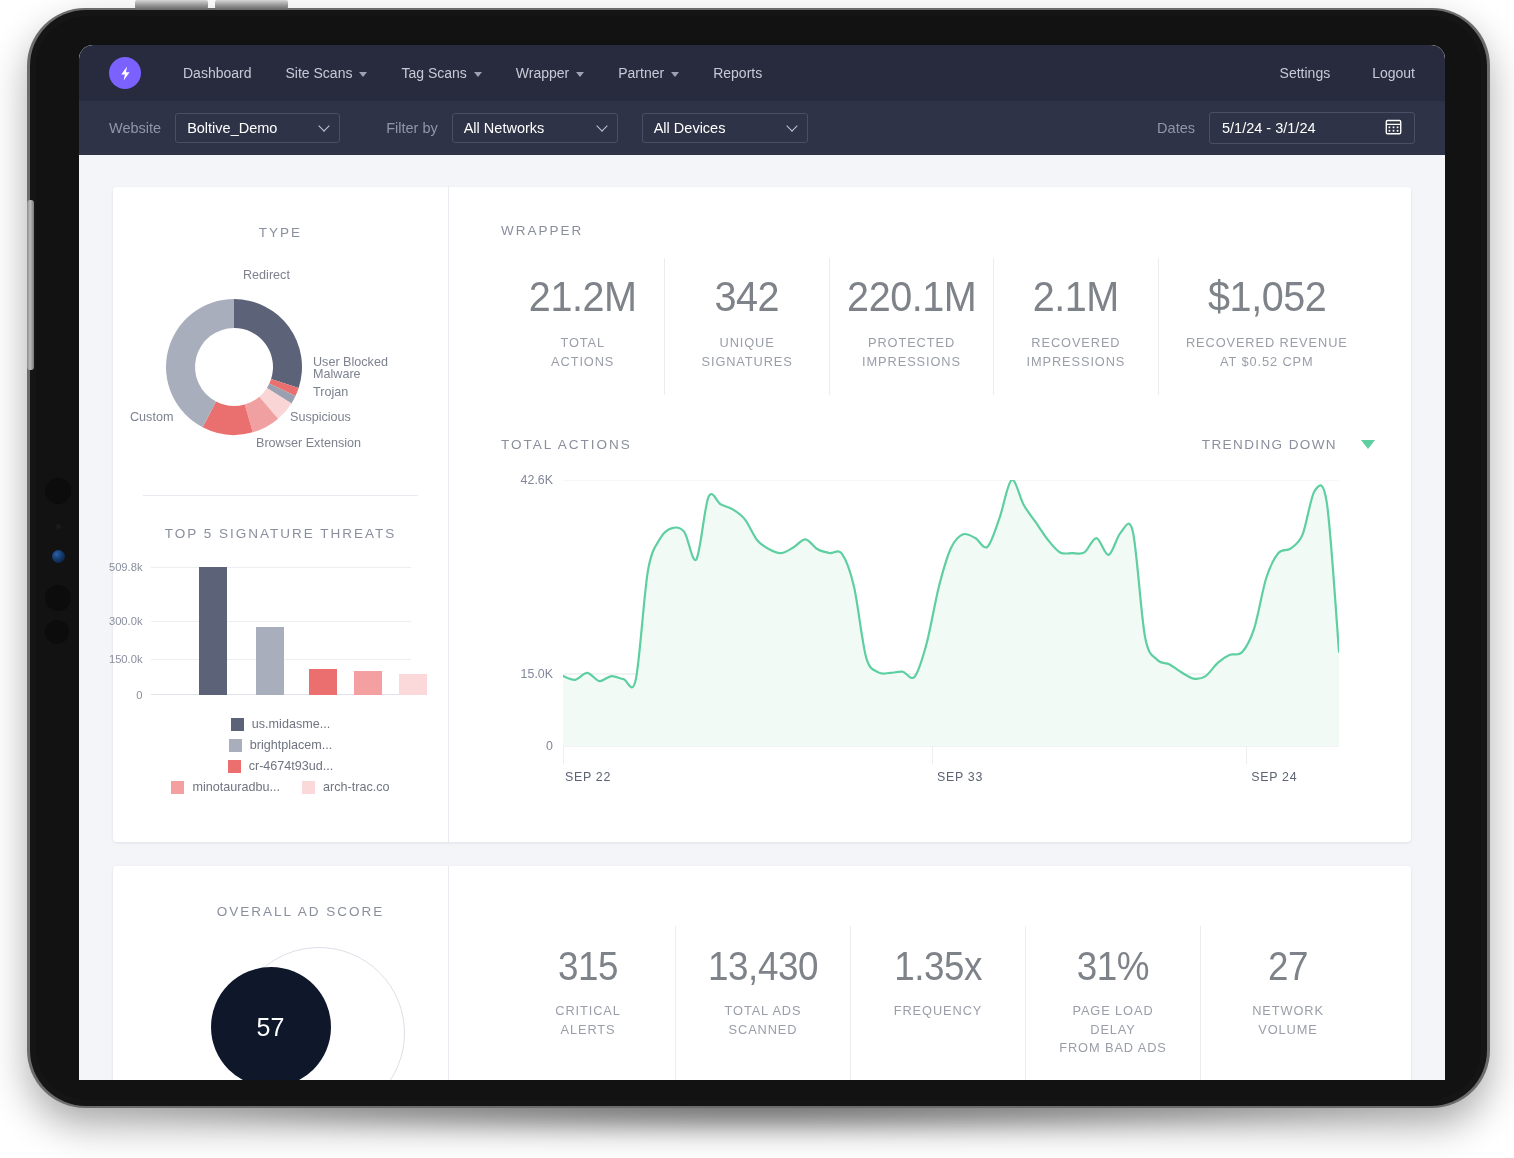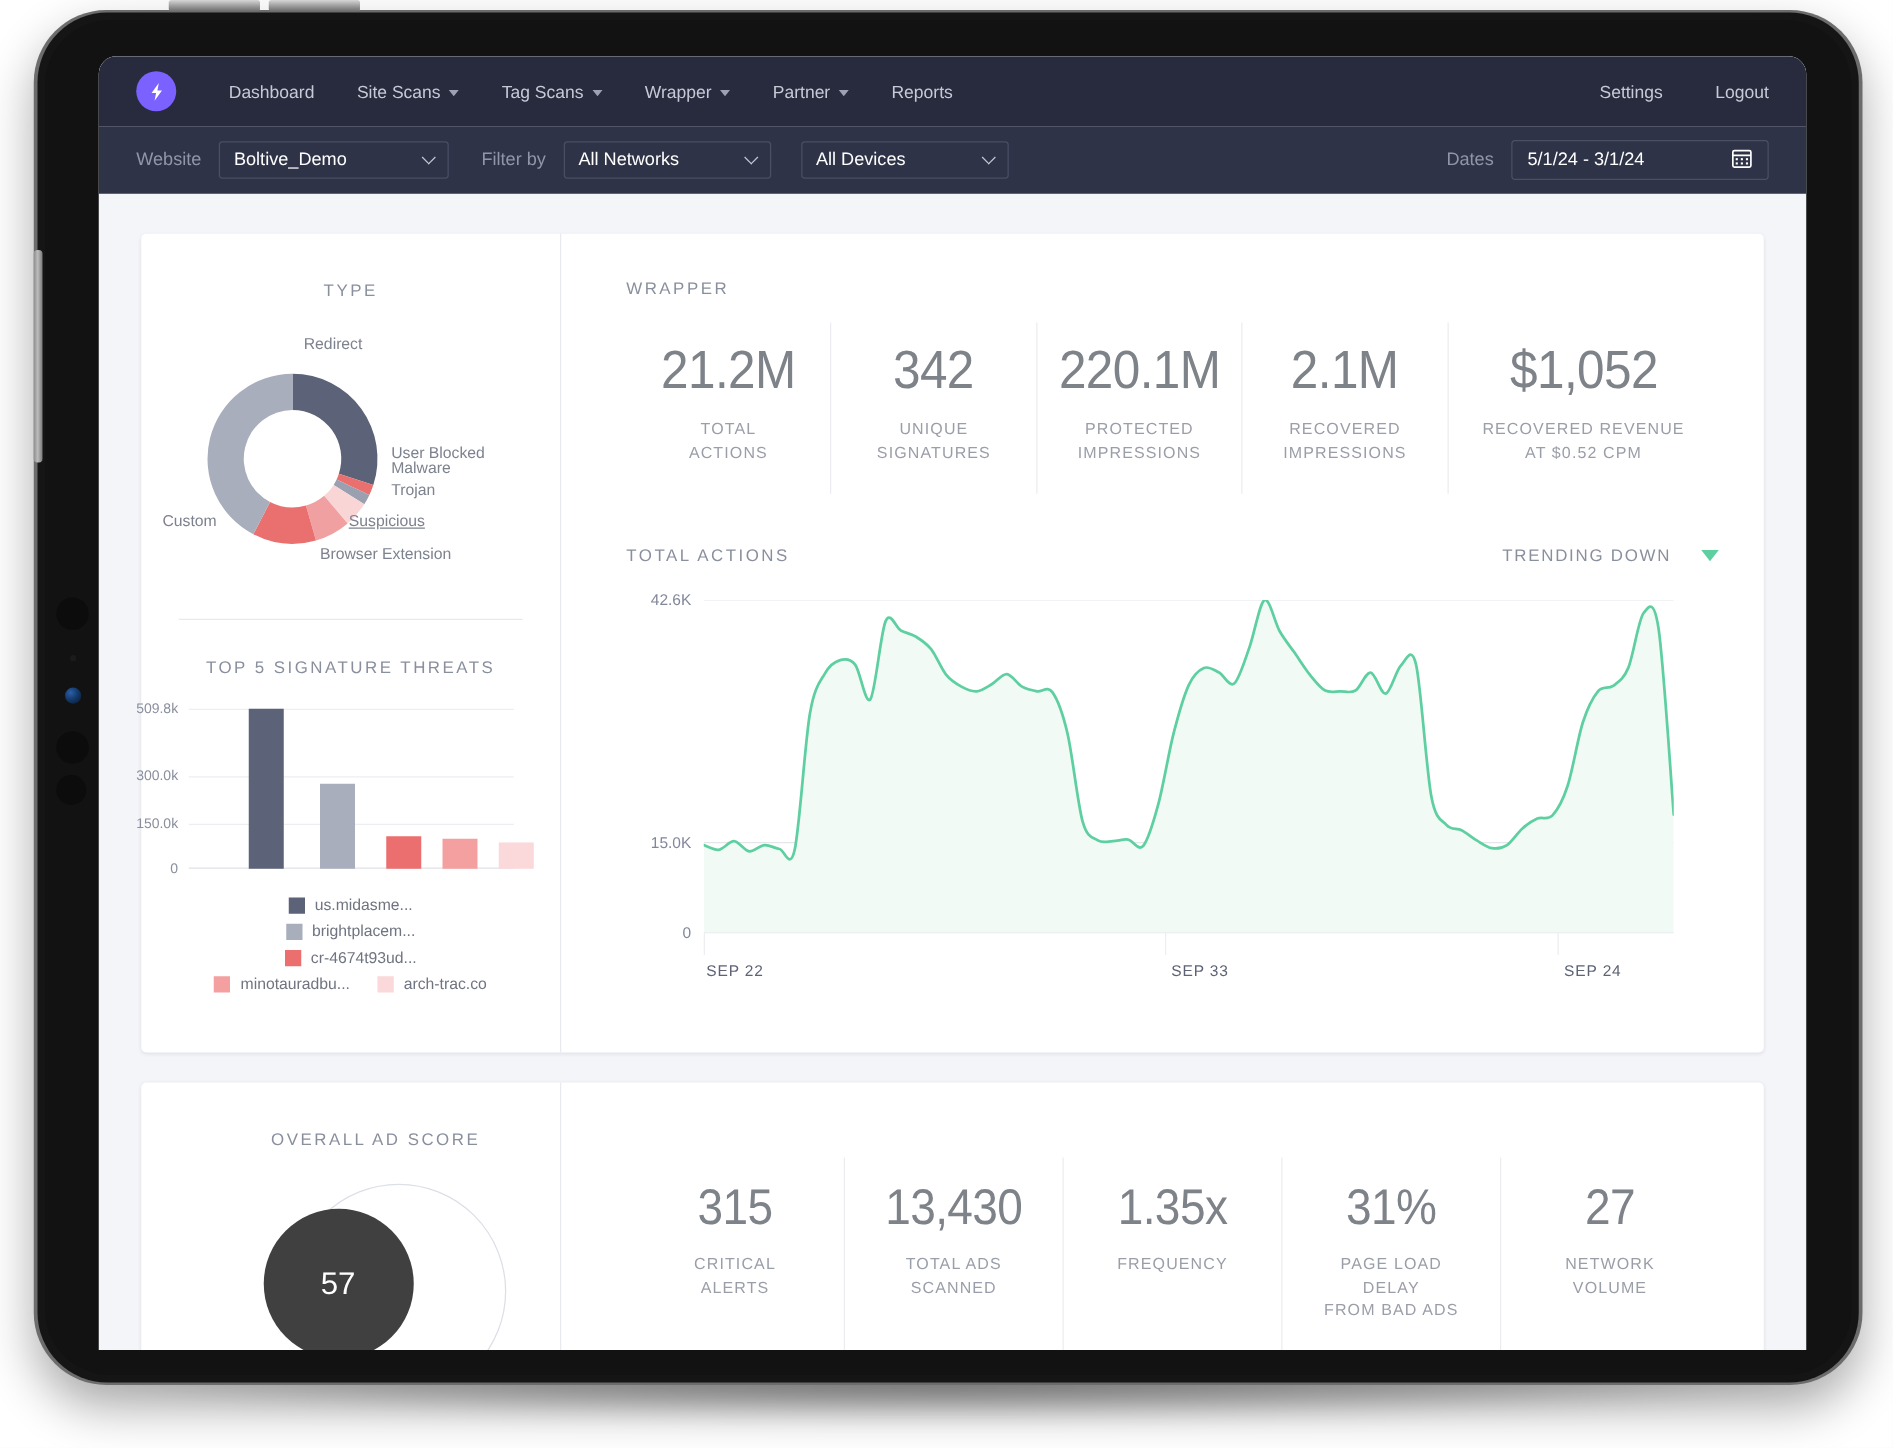--- a/index.html
+++ b/index.html
@@ -90,21 +90,21 @@
   .select{
     height:30px; min-width:120px; border:1px solid #4a4f66; border-radius:3px;
     display:flex; align-items:center; padding:0 11px; color:#fff; font-size:14.5px;
     background:transparent; cursor:pointer; white-space:nowrap;
   }
   .select .sel-val{ flex:1 1 auto; }
   .select .chev{
     width:8px;height:8px;border-right:1.6px solid #c2c6d4;border-bottom:1.6px solid #c2c6d4;
     transform:rotate(45deg); margin-left:18px; margin-top:-4px; flex:0 0 auto;
   }
-  .sel-website{ width:184px; margin-right:26px; }
+  .sel-website{ width:165px; margin-right:46px; }
   .sel-networks{ width:166px; margin-right:24px; }
   .sel-devices{ width:166px; }
   .dates-wrap{ margin-left:auto; display:flex; align-items:center; }
   .date-box{
     height:32px; width:206px; border:1px solid #4a4f66; border-radius:3px;
     display:flex; align-items:center; justify-content:space-between;
     padding:0 12px; color:#fff; font-size:14.5px; cursor:pointer;
   }
 
   
@@ -179,21 +179,21 @@
 
   
   .score-panel{ width:336px; flex:0 0 336px; border-right:1px solid #e9eaef; padding-top:38px; position:relative;padding-left:40px;}
   .score-wrap{ position:relative; width:180px; height:180px; margin:28px auto 0 auto; }
   .score-outer{
     position:absolute; left:22px; top:0; width:172px; height:172px;
     border-radius:50%; border:1px solid #dcdfe6;
   }
   .score-ball{
     position:absolute; left:0px; top:20px; width:120px; height:120px; border-radius:50%;
-    background:#404040; color:#fff; display:flex; align-items:center; justify-content:center;
+    background:#0f172a; color:#fff; display:flex; align-items:center; justify-content:center;
     font-size:25px;
   }
   .scan-panel{ flex:1 1 auto; padding:38px 36px 0 52px; }
   .scan-stats{ display:flex; margin-top:22px; }
   .scan-stats .stat{ padding:18px 6px 30px 6px; }
   .scan-stats .stat-val{ font-size:40px; color:#7e8289; }
 </style>
 </head>
 <body>
 
@@ -317,21 +317,21 @@
 
                 <path d="M 18.79,65.35 A 68,68 0 0,1 -31.32,60.35 L -17.96,34.61 A 39,39 0 0,0 10.77,37.48 Z" fill="#e9706e"></path>
 
                 <path d="M -31.32,60.35 A 68,68 0 0,1 0,-68 L 0,-39 A 39,39 0 0,0 -17.96,34.61 Z" fill="#a9aebd"></path>
               </g>
             </svg>
             <div class="donut-lbl" style="left:130px; top:14px;">Redirect</div>
             <div class="donut-lbl" style="left:200px; top:101px;">User Blocked</div>
             <div class="donut-lbl" style="left:200px; top:113px;">Malware</div>
             <div class="donut-lbl" style="left:200px; top:131px;">Trojan</div>
-            <div class="donut-lbl" style="left:166px; top:156px;text-decoration:underline;">Suspicious</div>
+            <div class="donut-lbl" style="left:177px; top:156px;">Suspicious</div>
             <div class="donut-lbl" style="left:143px; top:182px;">Browser Extension</div>
             <div class="donut-lbl" style="left:17px;  top:156px;">Custom</div>
           </div>
 
           <div class="hr-soft"></div>
 
           <div class="sec-title bars-title">TOP 5 SIGNATURE THREATS</div>
 
           <div class="bars-area">
             <div class="bar-grid" style="top:0px;"></div>

